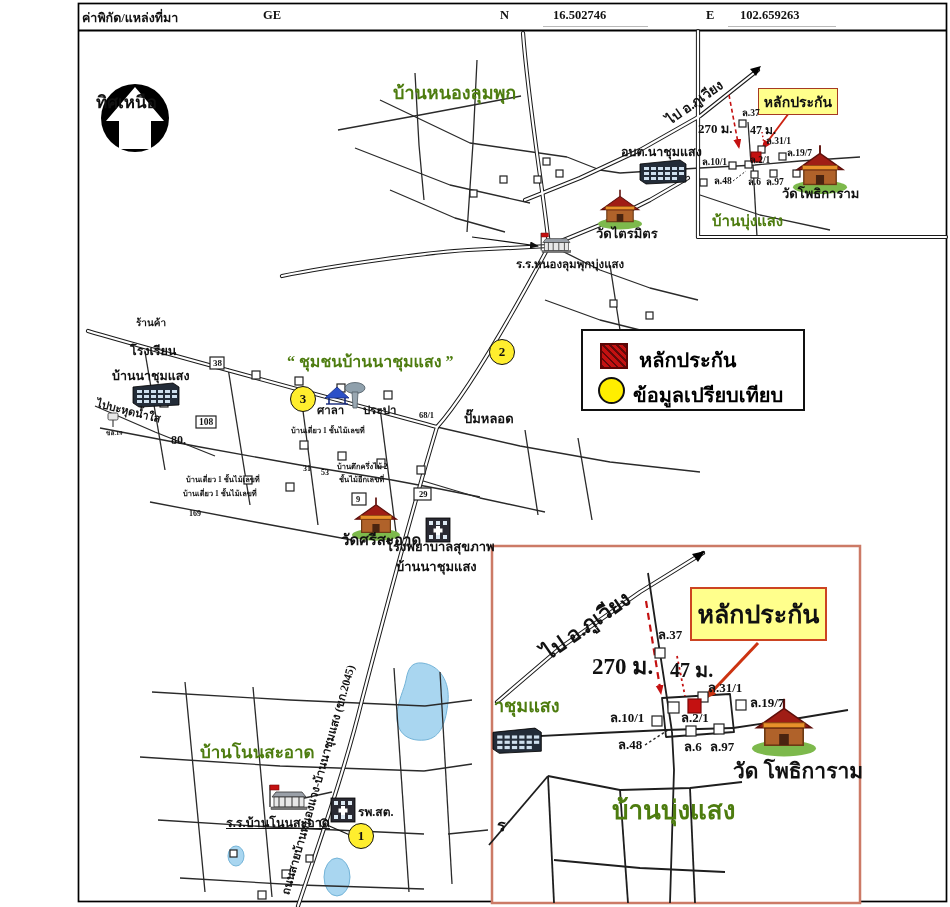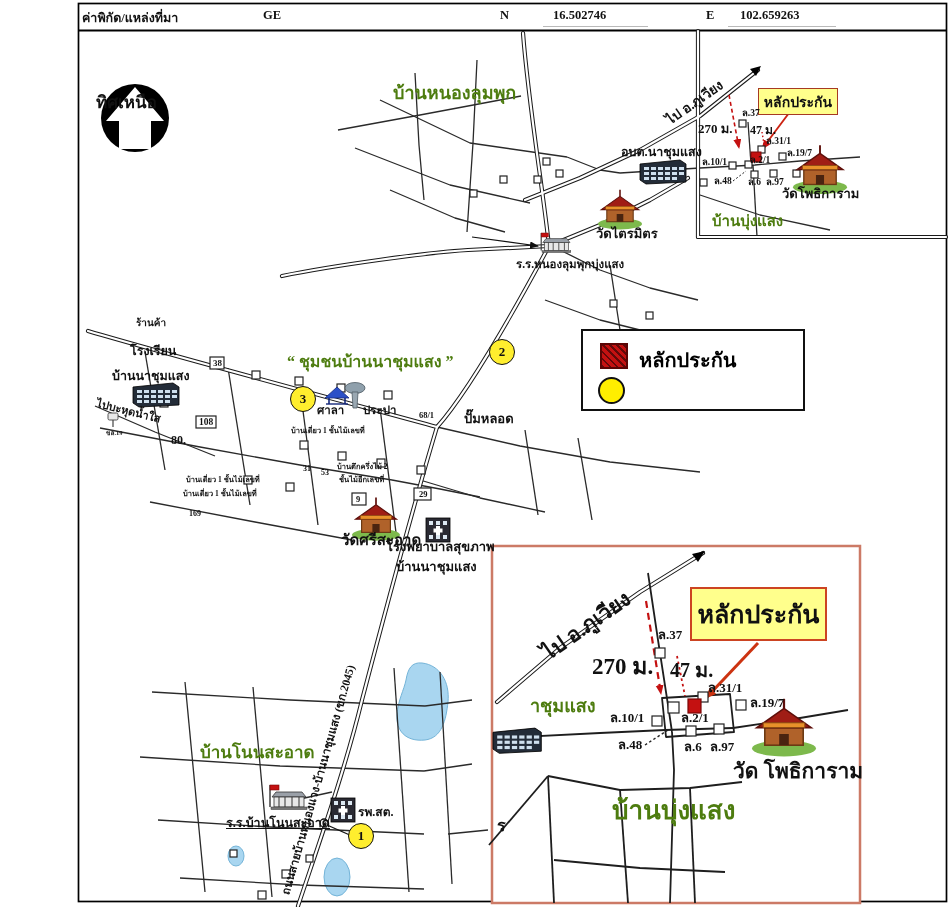--- a/index.html
+++ b/index.html
@@ -377,32 +377,33 @@
       <span>2</span>
     </div>
   <div class="ycircle" style="left:290px;top:386px;">
       <span>3</span>
     </div>
 
   <div class="legend">
     <div class="sw-red"></div>
     <span class="t1">หลักประกัน</span>
     <div class="sw-yel"></div>
+    <span class="t2">ข้อมูลเปรียบเทียบ</span>
   </div>
 
   <span class="lbl" style="left:538px;top:646px;font-size:21px;transform:rotate(-35deg);transform-origin:0 0;">ไป อ.ภูเวียง</span>
   <div class="callout inset" style="left:690px;top:587px;width:137px;height:54px;font-size:25px;">หลักประกัน</div>
   <span class="lbl" style="left:592px;top:655px;font-size:23px;">270 ม.</span>
   <span class="lbl" style="left:670px;top:660px;font-size:20px;">47 ม.</span>
   <span class="lbl" style="left:658px;top:628px;font-size:13px;">ล.37</span>
   <span class="lbl" style="left:708px;top:681px;font-size:13px;">ล.31/1</span>
   <span class="lbl" style="left:750px;top:696px;font-size:13px;">ล.19/7</span>
   <span class="lbl" style="left:610px;top:711px;font-size:13px;">ล.10/1</span>
   <span class="lbl" style="left:681px;top:711px;font-size:13px;">ล.2/1</span>
   <span class="lbl" style="left:618px;top:738px;font-size:13px;">ล.48</span>
   <span class="lbl" style="left:684px;top:740px;font-size:13px;">ล.6</span>
   <span class="lbl" style="left:710px;top:740px;font-size:13px;">ล.97</span>
-  <span class="lbl blue" style="left:494px;top:697px;font-size:18px;padding-left:36px;">าชุมแสง</span>
+  <span class="lbl blue" style="left:494px;top:697px;font-size:18px;">าชุมแสง</span>
   <span class="lbl" style="left:733px;top:760px;font-size:21px;">วัด โพธิการาม</span>
   <span class="lbl blue" style="left:612px;top:797px;font-size:26px;">บ้านบุ่งแสง</span>
   <span class="lbl" style="left:497px;top:818px;font-size:16px;">ร</span>
 
 </div>
 
 </body></html>

